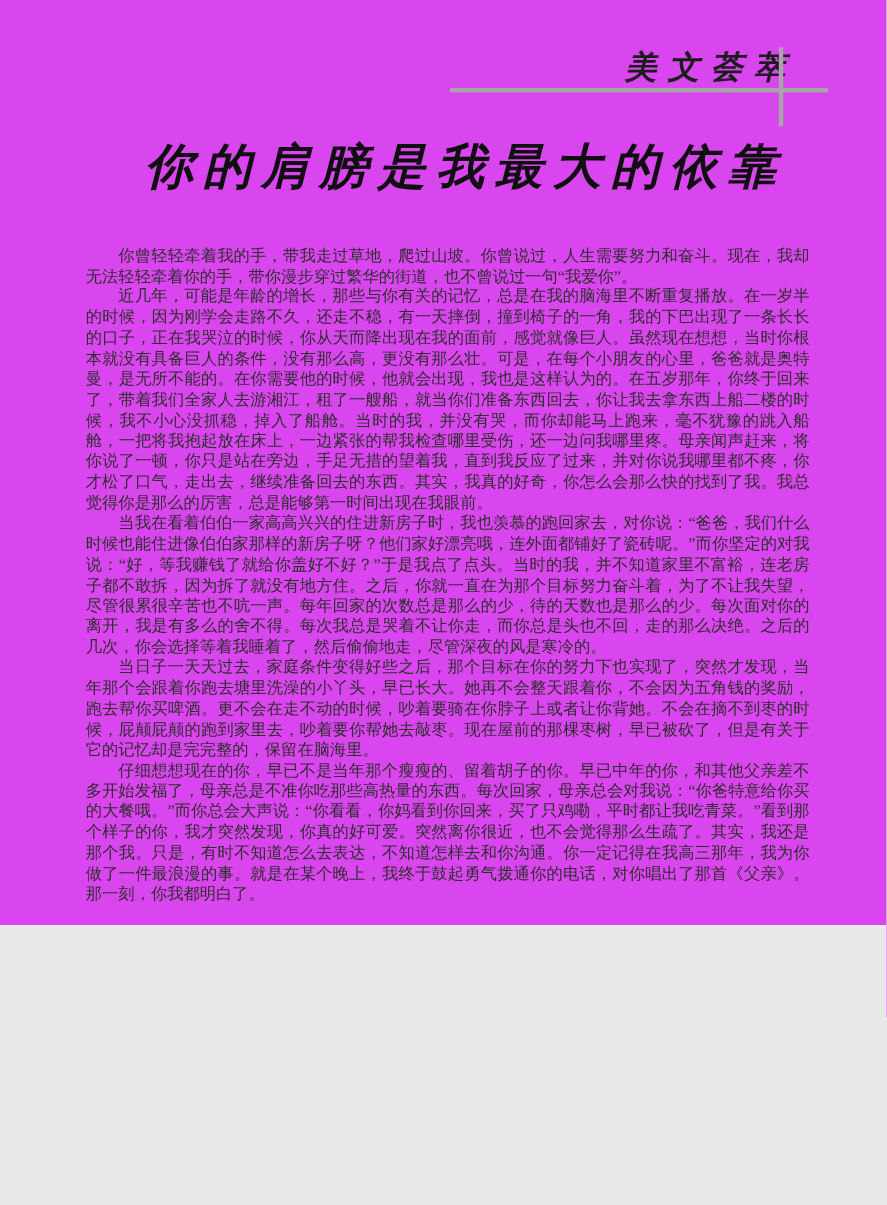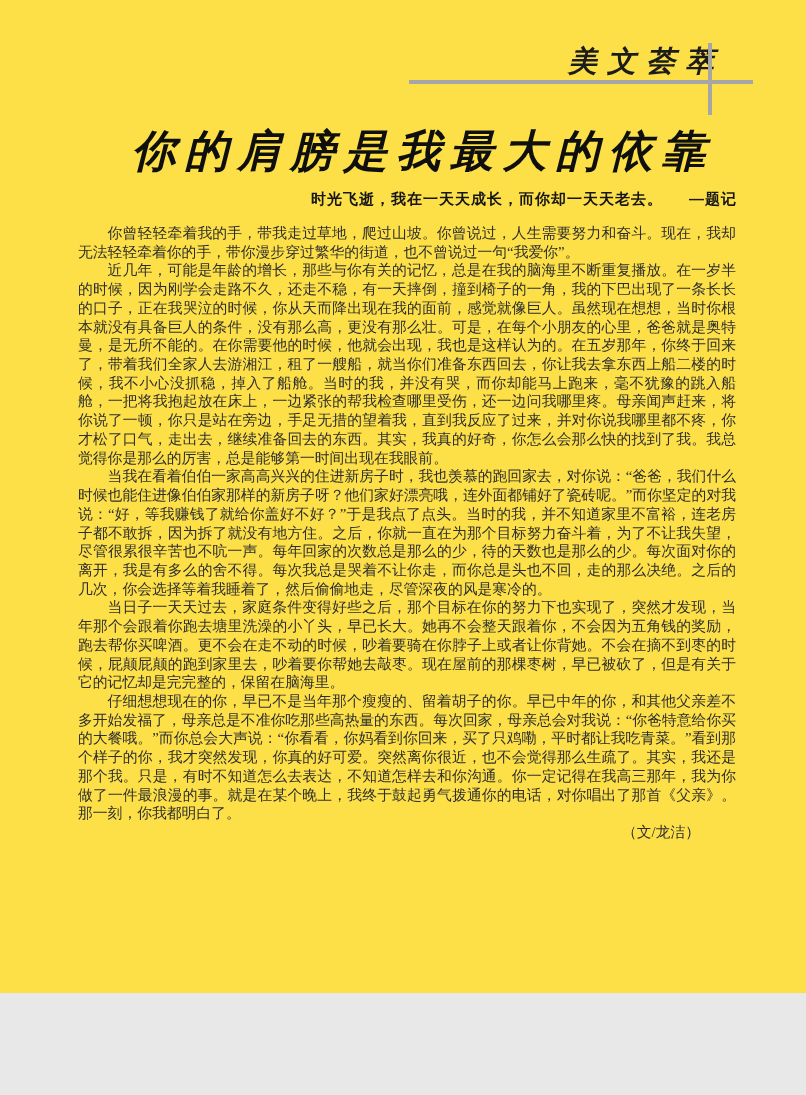--- a/index.html
+++ b/index.html
@@ -1,20 +1,20 @@
 <!DOCTYPE html>
 <html lang="zh"><head>
 <meta charset="utf-8">
 <style>
   html,body{margin:0;padding:0;background:#e8e8e8;}
   .page{
     position:relative;
-    width:806px;height:993px;
+    width:806px;height:841px;
     margin:0 auto;
-    background:#fde047;
+    background:#d946ef;
     overflow:hidden;
     font-family:"Liberation Serif","DejaVu Serif",serif;
     color:#2e2e2e;
   }
   
   .section-title{
     position:absolute;top:42px;left:568px;width:140px;
     font-size:29px;font-weight:bold;font-style:italic;
     letter-spacing:10px;color:#1c1c1c;white-space:nowrap;
     font-family:"Liberation Serif","DejaVu Serif",serif;
@@ -65,29 +65,25 @@
 <body>
 
 <div class="page">
 
   <div class="section-title">美文荟萃</div>
   <div class="rule-h"></div>
   <div class="rule-v"></div>
 
   <div class="article-title">你的肩膀是我最大的依靠</div>
 
-  <div class="epigraph">
-    <span>时光飞逝，我在一天天成长，而你却一天天老去。</span><span class="attribution">—题记</span>
-  </div>
 
   <div class="body-text">
     <p>你曾轻轻牵着我的手，带我走过草地，爬过山坡。你曾说过，人生需要努力和奋斗。现在，我却无法轻轻牵着你的手，带你漫步穿过繁华的街道，也不曾说过一句“我爱你”。</p>
     <p>近几年，可能是年龄的增长，那些与你有关的记忆，总是在我的脑海里不断重复播放。在一岁半的时候，因为刚学会走路不久，还走不稳，有一天摔倒，撞到椅子的一角，我的下巴出现了一条长长的口子，正在我哭泣的时候，你从天而降出现在我的面前，感觉就像巨人。虽然现在想想，当时你根本就没有具备巨人的条件，没有那么高，更没有那么壮。可是，在每个小朋友的心里，爸爸就是奥特曼，是无所不能的。在你需要他的时候，他就会出现，我也是这样认为的。在五岁那年，你终于回来了，带着我们全家人去游湘江，租了一艘船，就当你们准备东西回去，你让我去拿东西上船二楼的时候，我不小心没抓稳，掉入了船舱。当时的我，并没有哭，而你却能马上跑来，毫不犹豫的跳入船舱，一把将我抱起放在床上，一边紧张的帮我检查哪里受伤，还一边问我哪里疼。母亲闻声赶来，将你说了一顿，你只是站在旁边，手足无措的望着我，直到我反应了过来，并对你说我哪里都不疼，你才松了口气，走出去，继续准备回去的东西。其实，我真的好奇，你怎么会那么快的找到了我。我总觉得你是那么的厉害，总是能够第一时间出现在我眼前。</p>
     <p>当我在看着伯伯一家高高兴兴的住进新房子时，我也羡慕的跑回家去，对你说：“爸爸，我们什么时候也能住进像伯伯家那样的新房子呀？他们家好漂亮哦，连外面都铺好了瓷砖呢。”而你坚定的对我说：“好，等我赚钱了就给你盖好不好？”于是我点了点头。当时的我，并不知道家里不富裕，连老房子都不敢拆，因为拆了就没有地方住。之后，你就一直在为那个目标努力奋斗着，为了不让我失望，尽管很累很辛苦也不吭一声。每年回家的次数总是那么的少，待的天数也是那么的少。每次面对你的离开，我是有多么的舍不得。每次我总是哭着不让你走，而你总是头也不回，走的那么决绝。之后的几次，你会选择等着我睡着了，然后偷偷地走，尽管深夜的风是寒冷的。</p>
     <p>当日子一天天过去，家庭条件变得好些之后，那个目标在你的努力下也实现了，突然才发现，当年那个会跟着你跑去塘里洗澡的小丫头，早已长大。她再不会整天跟着你，不会因为五角钱的奖励，跑去帮你买啤酒。更不会在走不动的时候，吵着要骑在你脖子上或者让你背她。不会在摘不到枣的时候，屁颠屁颠的跑到家里去，吵着要你帮她去敲枣。现在屋前的那棵枣树，早已被砍了，但是有关于它的记忆却是完完整的，保留在脑海里。</p>
     <p>仔细想想现在的你，早已不是当年那个瘦瘦的、留着胡子的你。早已中年的你，和其他父亲差不多开始发福了，母亲总是不准你吃那些高热量的东西。每次回家，母亲总会对我说：“你爸特意给你买的大餐哦。”而你总会大声说：“你看看，你妈看到你回来，买了只鸡嘞，平时都让我吃青菜。”看到那个样子的你，我才突然发现，你真的好可爱。突然离你很近，也不会觉得那么生疏了。其实，我还是那个我。只是，有时不知道怎么去表达，不知道怎样去和你沟通。你一定记得在我高三那年，我为你做了一件最浪漫的事。就是在某个晚上，我终于鼓起勇气拨通你的电话，对你唱出了那首《父亲》。那一刻，你我都明白了。</p>
-    <div class="byline">（文/龙洁）</div>
   </div>
 
   <div class="footer-motto">不要因为完结而哭，要为曾经发生而微笑</div>
   <div class="page-number">28</div>
 
 </div>
 
 </body></html>

